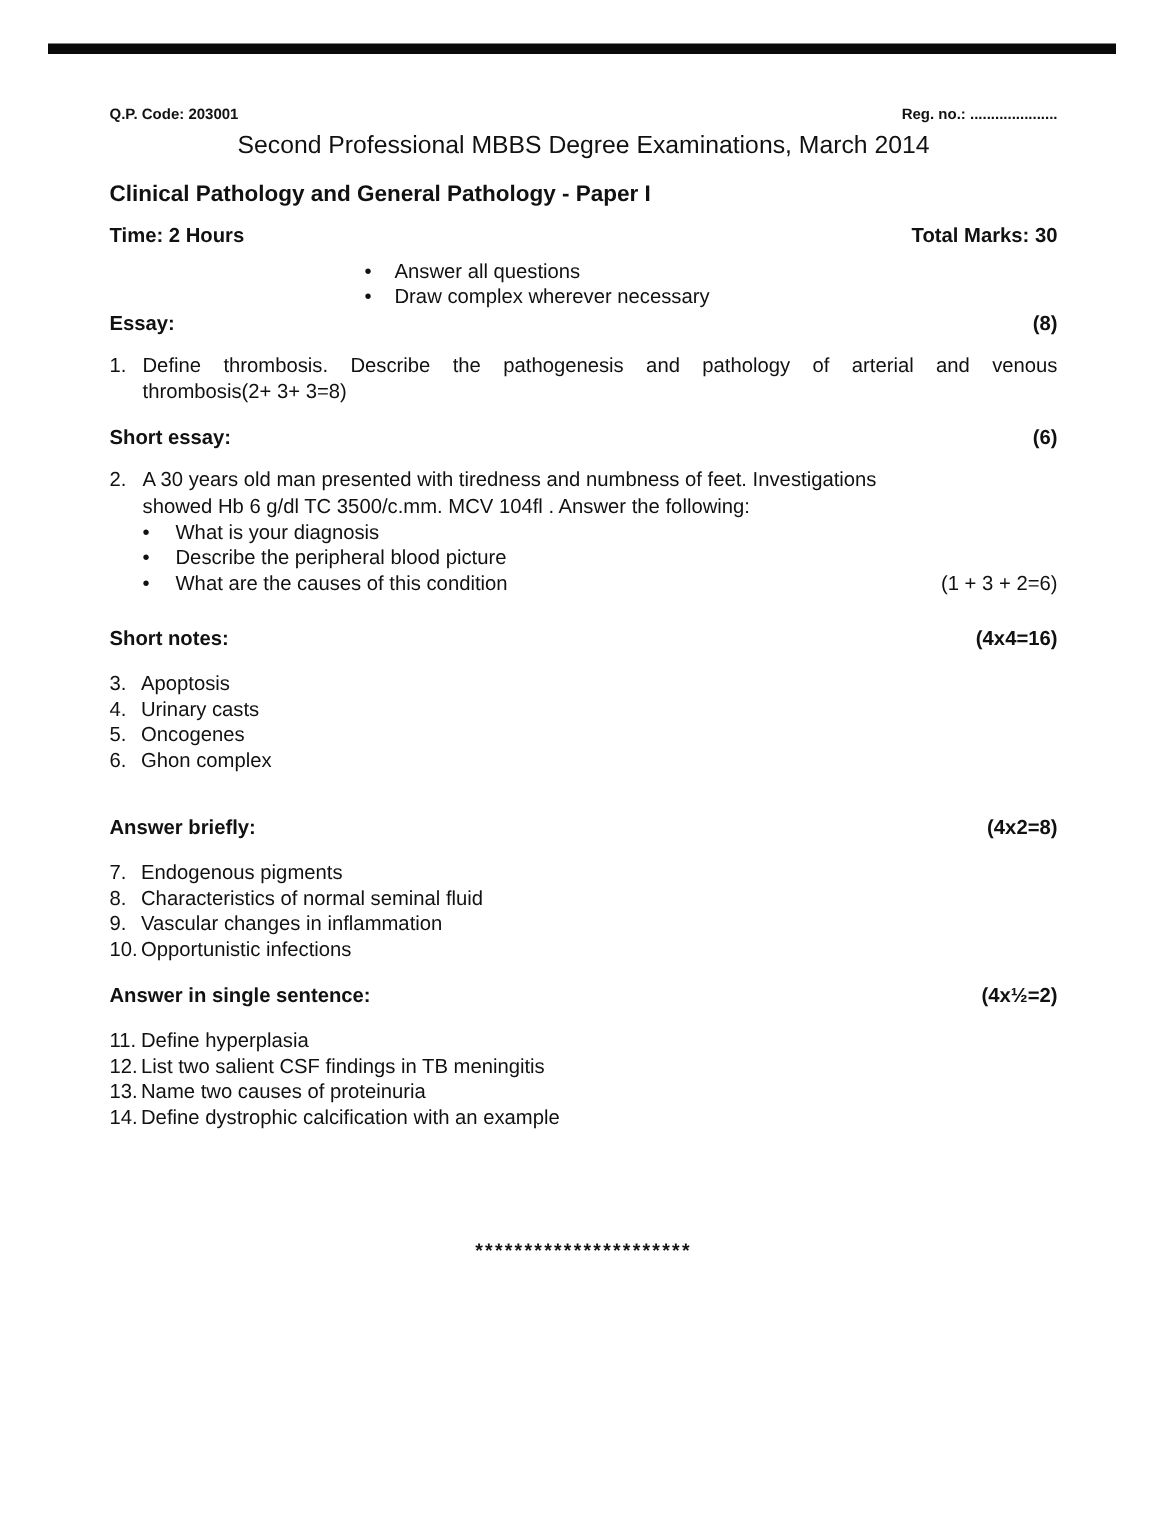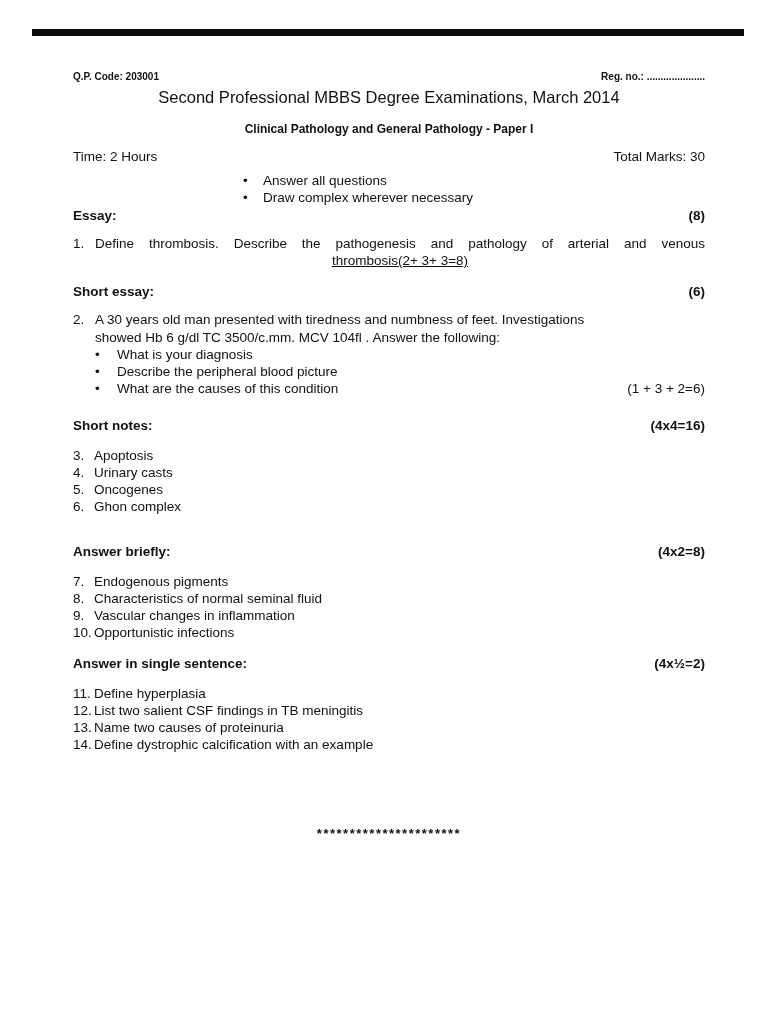--- a/index.html
+++ b/index.html
@@ -17,33 +17,33 @@
     background: #0a0a0a;
   }
   .content {
     position: absolute; top: 0; left: 73px; width: 632px;
     padding-top: 68px;
     font-size: 13.5px; line-height: 17.2px;
   }
   .row { display: flex; justify-content: space-between; align-items: baseline; }
   .header-row { font-size: 10px; font-weight: bold; }
   .exam-title { margin-top: 2px; text-align: center; font-size: 16.5px; line-height: 20px; }
-  .paper-title { margin-top: 14px; text-align: center; font-size: 12px; font-weight: bold; }
-  .time-row { margin-top: 10px; font-weight: normal; gap: 28px; }
+  .paper-title { margin-top: 14px; font-size: 15px; font-weight: bold; }
+  .time-row { margin-top: 10px; font-weight: bold; gap: 28px; }
   .instructions { margin-top: 6px; margin-left: 170px; list-style: none; }
   .instructions li { display: flex; line-height: 17.5px; }
   .bullet { width: 20px; flex: 0 0 20px; }
   .sec-head { display: flex; justify-content: space-between; font-weight: bold; }
   .essay-head { }
   .q1 { margin-top: 11px; display: flex; }
   .q2 { margin-top: 11px; display: flex; }
   .num-col { width: 22px; flex: 0 0 22px; }
   .q-body { flex: 1; }
   .justified { text-align: justify; text-align-last: justify; }
-  .lastline { display: flex; justify-content: center; text-decoration: underline; }
+  .lastline { display: flex; justify-content: flex-start; }
   .q-bullets { list-style: none; }
   .q-bullets li { display: flex; }
   .q-bullets .bullet { width: 22px; flex: 0 0 22px; text-align: left; }
   .q-bullets .b-row { flex: 1; display: flex; justify-content: space-between; }
   .shortessay-head { margin-top: 14px; }
   .shortnotes-head { margin-top: 20px; gap: 15px; }
   .item-list { margin-top: 12px; }
   .q-item { display: flex; }
   .q-item .num { display: inline-block; min-width: 21px; flex: 0 0 auto; }
   .briefly-head { margin-top: 28px; }

